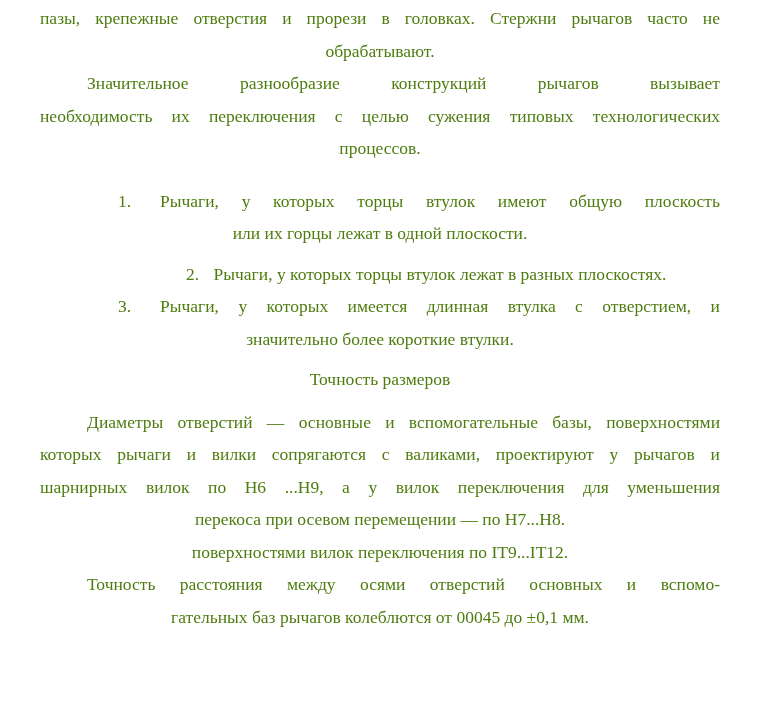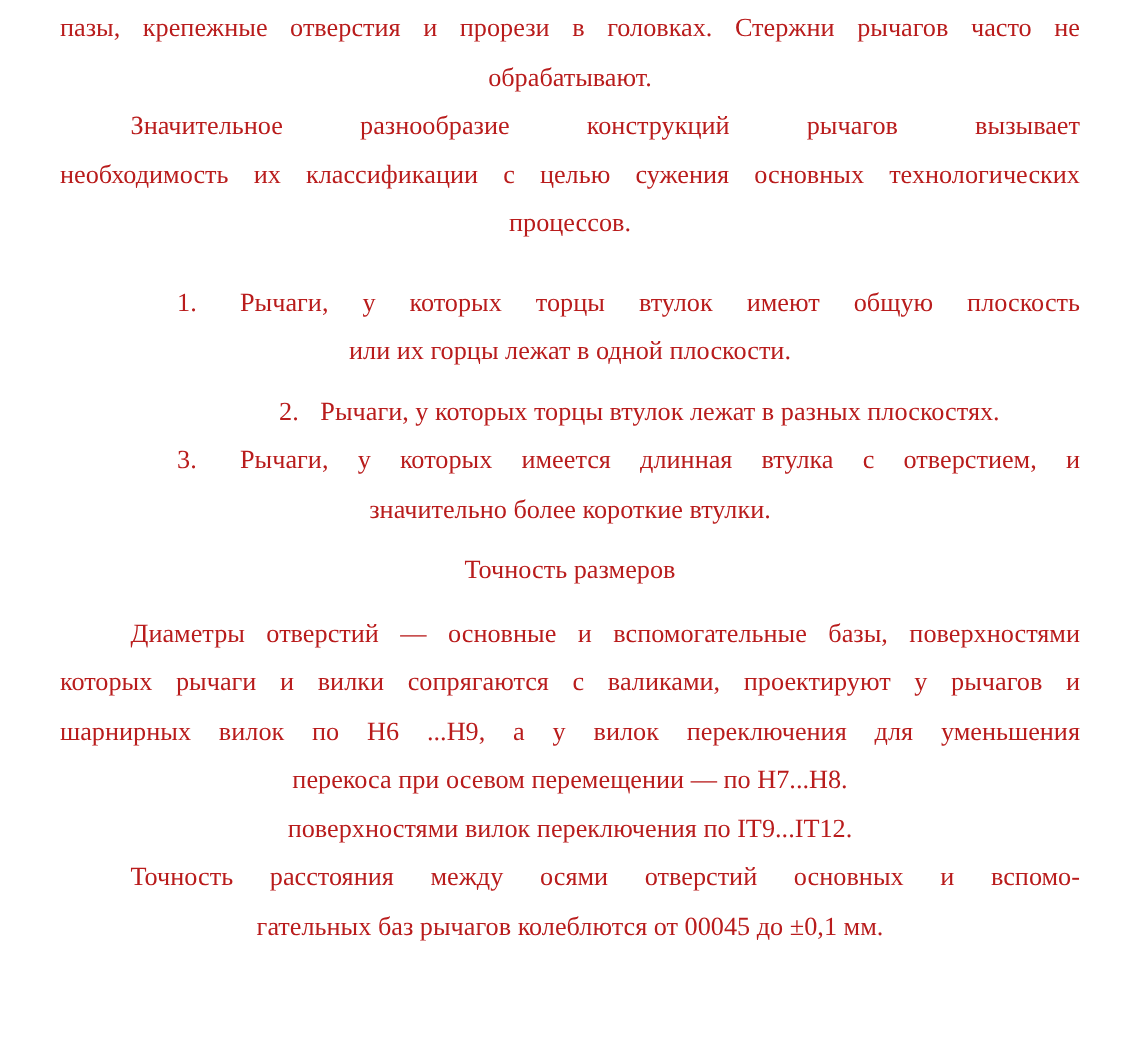--- a/index.html
+++ b/index.html
@@ -2,21 +2,21 @@
 <html lang="ru"><head>
 <meta charset="utf-8">
 <style>
   html, body { margin: 0; padding: 0; background: #ffffff; }
   .page {
     position: relative;
     width: 763px;
     height: 701px;
     box-sizing: border-box;
     background: #ffffff;
-    color: #b91c1c;
+    color: #4d7c0f;
     font-family: "Liberation Serif", "DejaVu Serif", serif;
     font-size: 17.5px;
     padding: 2px 43px 0 40px;
     overflow: hidden;
   }
   .line {
     line-height: 32.5px;
     text-align: center;
     text-justify: inter-word;
   }
@@ -38,21 +38,21 @@
 </style>
 </head>
 <body>
 
 <div class="page">
 
   <div class="line stretch">пазы, крепежные отверстия и прорези в головках. Стержни рычагов часто не</div>
   <div class="line">обрабатывают.</div>
 
   <div class="line stretch indent">Значительное разнообразие конструкций рычагов вызывает</div>
-  <div class="line stretch">необходимость их классификации с целью сужения основных технологических</div>
+  <div class="line stretch">необходимость их переключения с целью сужения типовых технологических</div>
   <div class="line">процессов.</div>
 
 
   <div class="line stretch num-line sp7"><span class="num">1.</span><span>Рычаги, у которых торцы втулок имеют общую плоскость</span></div>
   <div class="line">или их горцы лежат в одной плоскости.</div>
 
   <div class="line num-line sp8"><span class="num">2.</span><span>Рычаги, у которых торцы втулок лежат в разных плоскостях.</span></div>
 
   <div class="line stretch num-line"><span class="num">3.</span><span>Рычаги, у которых имеется длинная втулка с отверстием, и</span></div>
   <div class="line">значительно более короткие втулки.</div>

